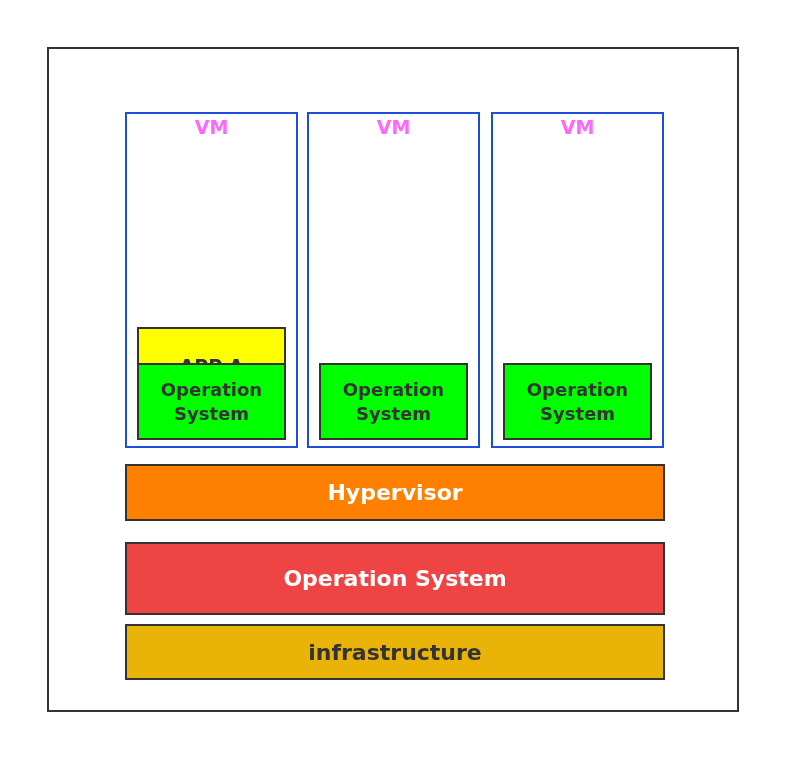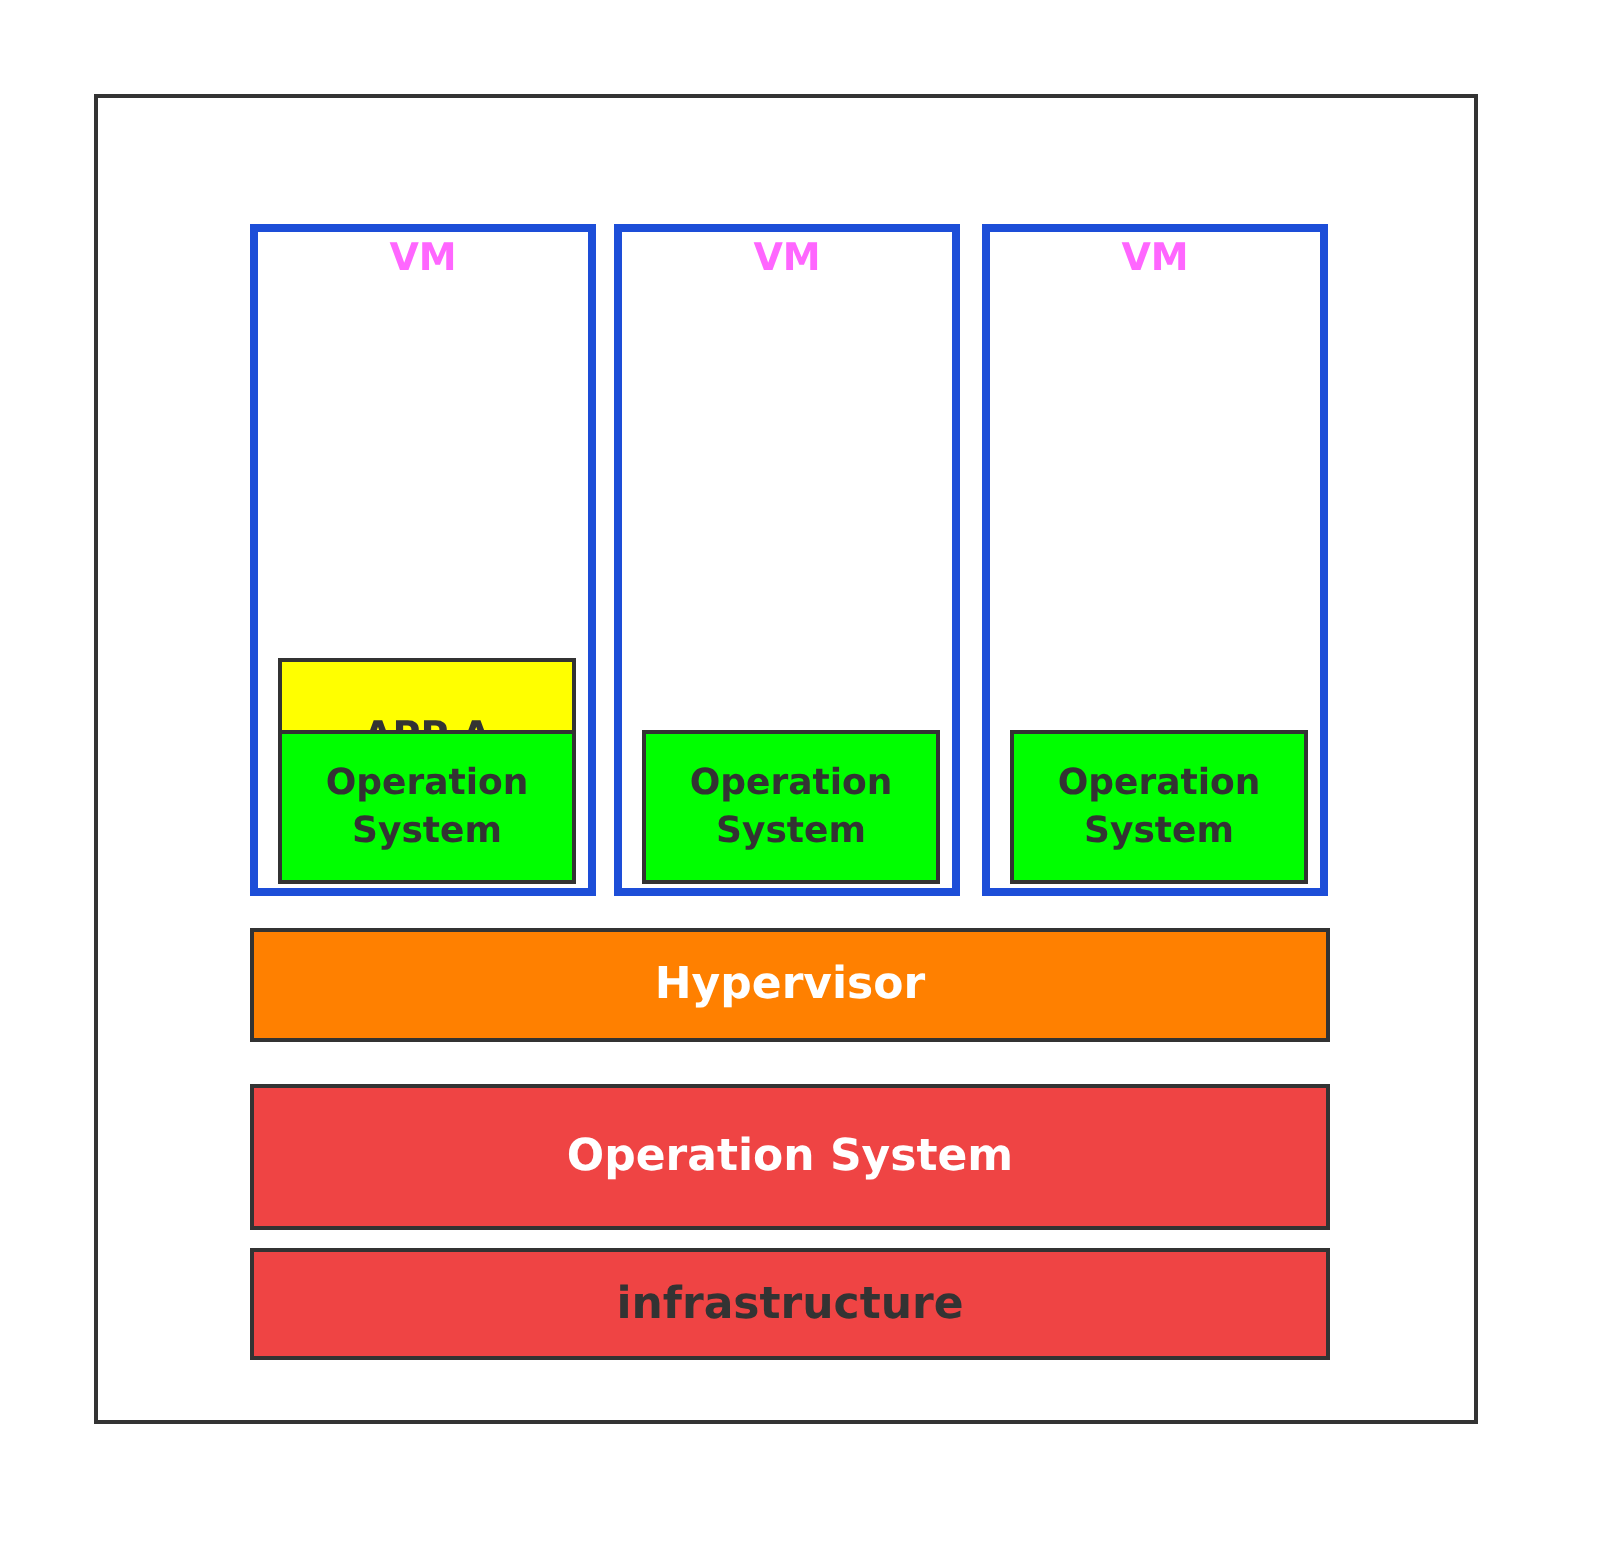--- a/index.html
+++ b/index.html
@@ -1,18 +1,18 @@
 <!DOCTYPE html>
 <html><head>
 <meta charset="utf-8">
 <style>
   html, body { margin:0; padding:0; background:#ffffff; }
   body { width:802px; height:775px; position:relative; font-family:"DejaVu Sans", sans-serif; }
   .outer { position:absolute; left:47px; top:47px; width:692px; height:665px; border:2px solid #333; box-sizing:border-box; }
-  .vm { position:absolute; top:112px; width:173px; height:336px; border:4px solid #1d4ed8; box-sizing:border-box; background:#fff; }
+  .vm { position:absolute; top:112px; width:173px; height:336px; border:2px solid #1d4ed8; box-sizing:border-box; background:#fff; }
   .vm-label { position:absolute; top:2px; left:0; right:0; text-align:center; color:#ff66ff; font-weight:bold; font-size:19px; }
   .box { position:absolute; left:10px; width:149px; border:2px solid #333; box-sizing:border-box; display:flex; align-items:center; justify-content:center; text-align:center; font-weight:bold; color:#333; }
   .app { top:169px; height:77px; background:#ffff00; font-size:19px;margin-top:44px; }
   .os { top:249px; height:77px; background:#00ff00; font-size:18px; line-height:24px;justify-content:center; }
   .layer { position:absolute; left:125px; width:540px; border:2px solid #333; box-sizing:border-box; display:flex; align-items:center; justify-content:center; font-weight:bold; font-size:22px; }
 </style>
 </head>
 <body>
 
 <div class="outer"></div>
@@ -34,13 +34,13 @@
 
 <div class="vm" style="left:491px">
   <div class="vm-label">VM</div>
   <div class="box os">
       <span><span>Operation</span><br><span>System</span></span>
     </div>
 </div>
 
 <div class="layer" style="top:464px;height:57px;background:#ff8000;color:#fff">Hypervisor</div>
 <div class="layer" style="top:542px;height:73px;background:#ef4444;color:#fff">Operation System</div>
-<div class="layer" style="top:624px;height:56px;background:#ef4444;color:#333">infrastructure</div>
+<div class="layer" style="top:624px;height:56px;background:#eab308;color:#333">infrastructure</div>
 
 </body></html>

